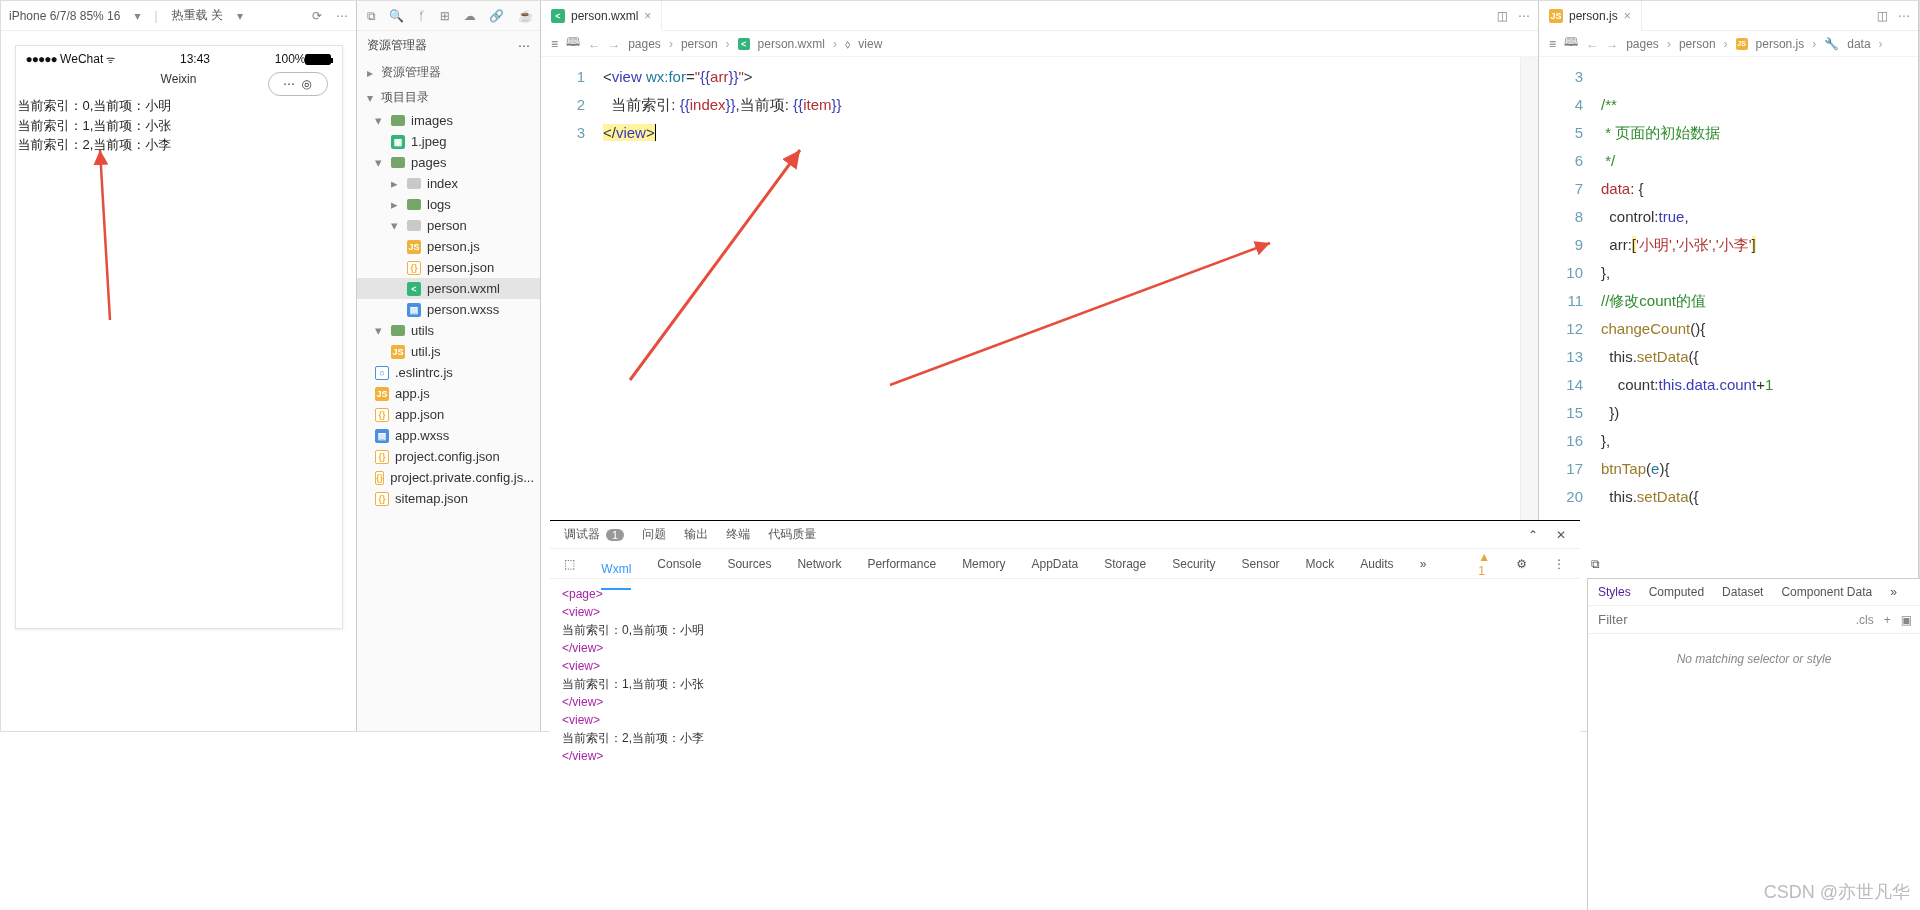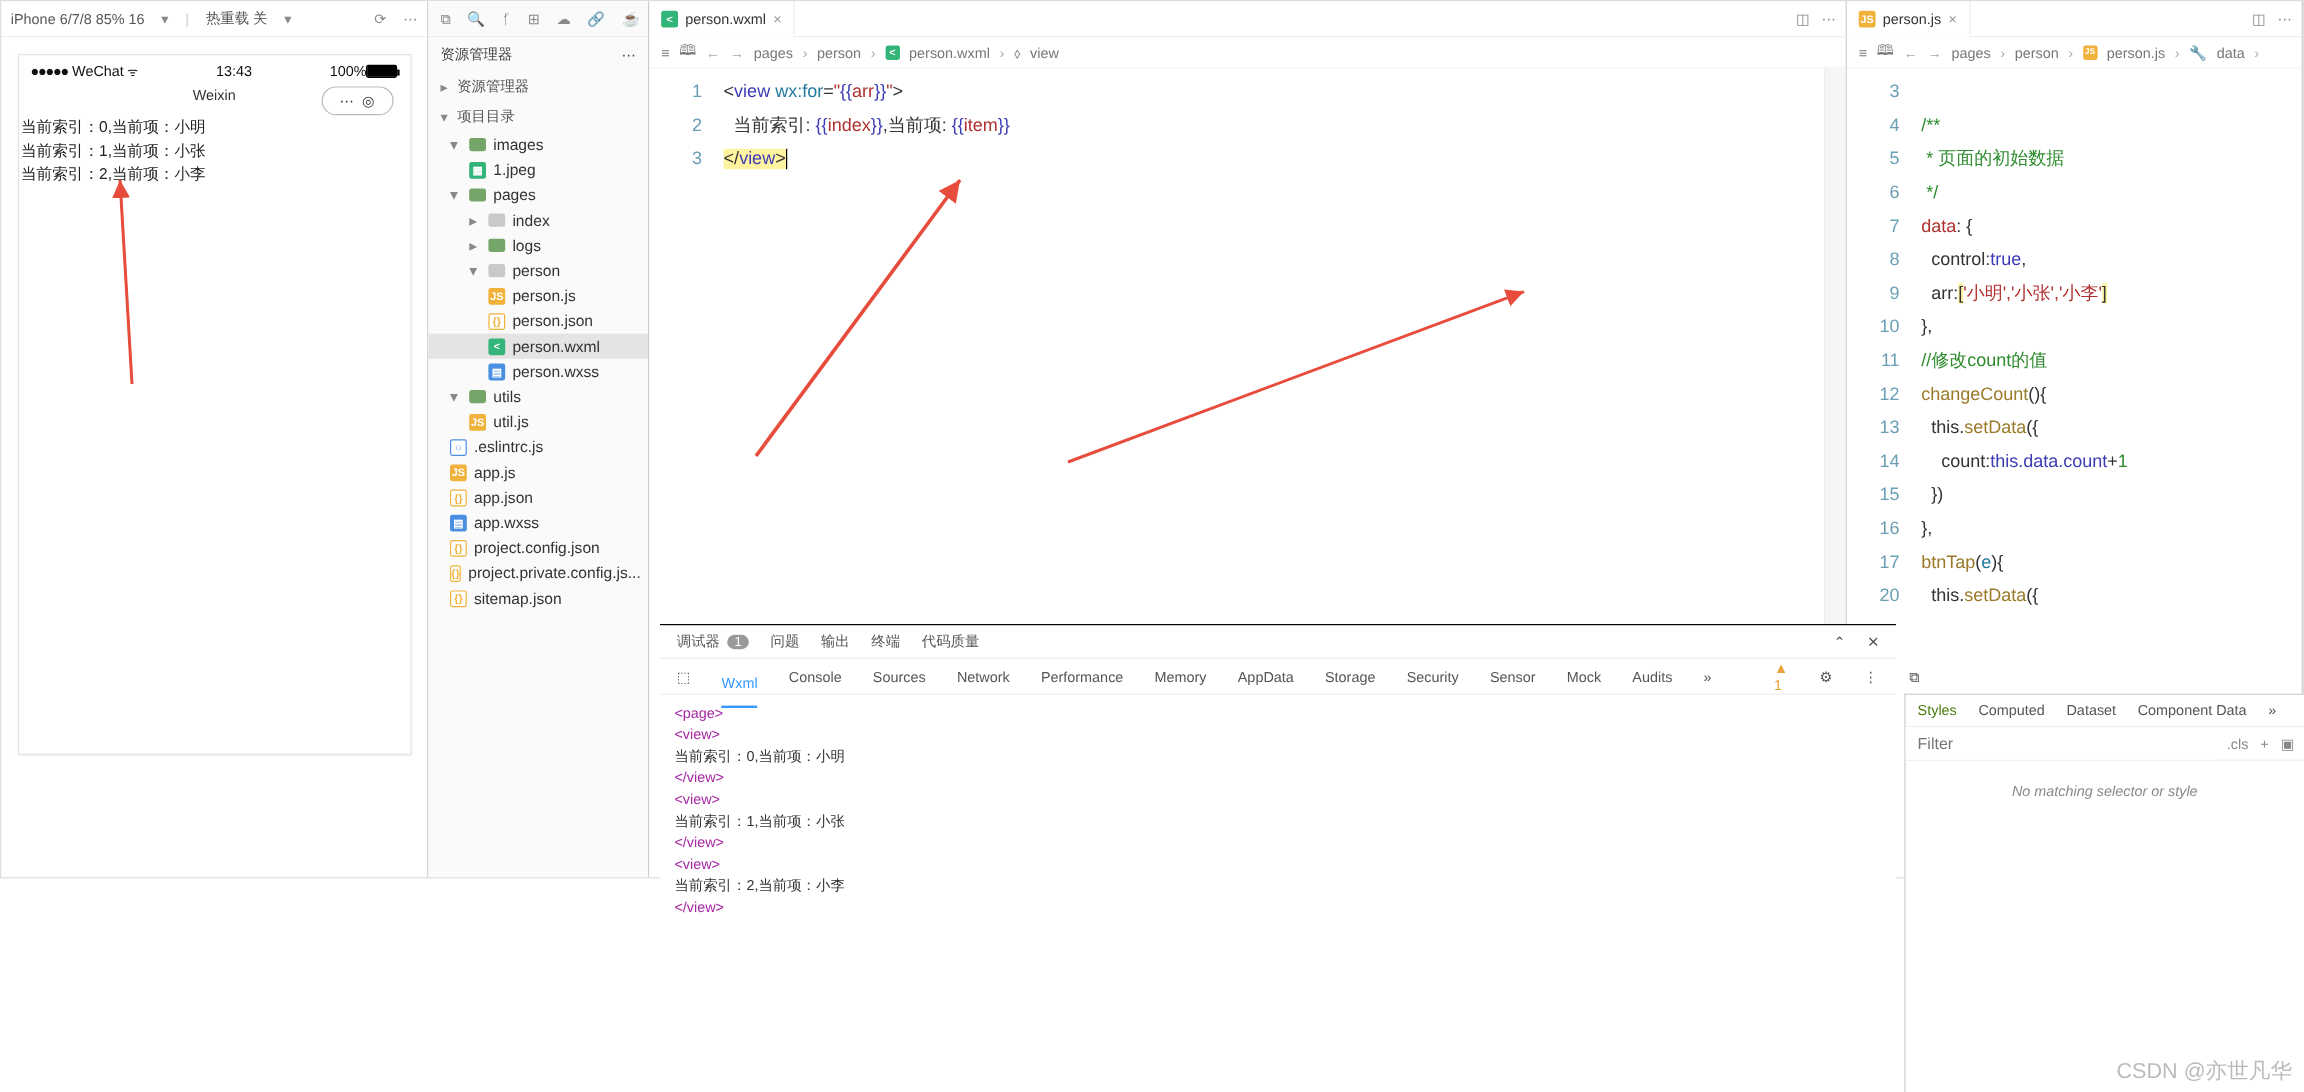--- a/index.html
+++ b/index.html
@@ -67,21 +67,21 @@
 .dbg-t .bd{background:#999;color:#fff;border-radius:8px;padding:0 6px;font-size:11px;margin-left:-12px;}
 .dbg-t2{display:flex;align-items:center;height:30px;gap:26px;padding:0 14px;color:#555;border-bottom:1px solid #eee;}
 .dbg-t2 .act{color:#39f;border-bottom:2px solid #39f;height:40px;display:flex;align-items:center;margin-top:12px;}
 .warn{color:#e8a33d;}
 .dbg-b{flex:1;padding:6px 12px;font-family:Consolas,monospace;font-size:12px;color:#333;line-height:1.5;}
 .dbg-b .tg{color:#a626a4;}
 
 
 .sty{position:absolute;right:0;top:578px;width:333px;bottom:0;border-left:1px solid #ccc;border-top:1px solid #ccc;background:#fff;}
 .sty-t{display:flex;gap:18px;padding:6px 10px;border-bottom:1px solid #eee;color:#555;}
-.sty-t .act{color:#4d7c0f;font-weight:500;}
+.sty-t .act{color:#4c1d95;font-weight:500;}
 .sty .flt{display:flex;align-items:center;border-bottom:1px solid #eee;}
 .sty .flt input{flex:1;border:none;padding:6px 10px;outline:none;color:#701a75;}
 .sty .flt .ctl{padding:0 8px;color:#888;display:flex;gap:10px;align-items:center;text-align:right;}
 .sty .msg{text-align:center;color:#888;font-style:italic;padding:18px;}
 
 .arrow{position:absolute;pointer-events:none;}
 .watermark{position:absolute;right:10px;bottom:6px;color:#bbb;font-size:18px;}
 </style>
 </head>
 <body>

